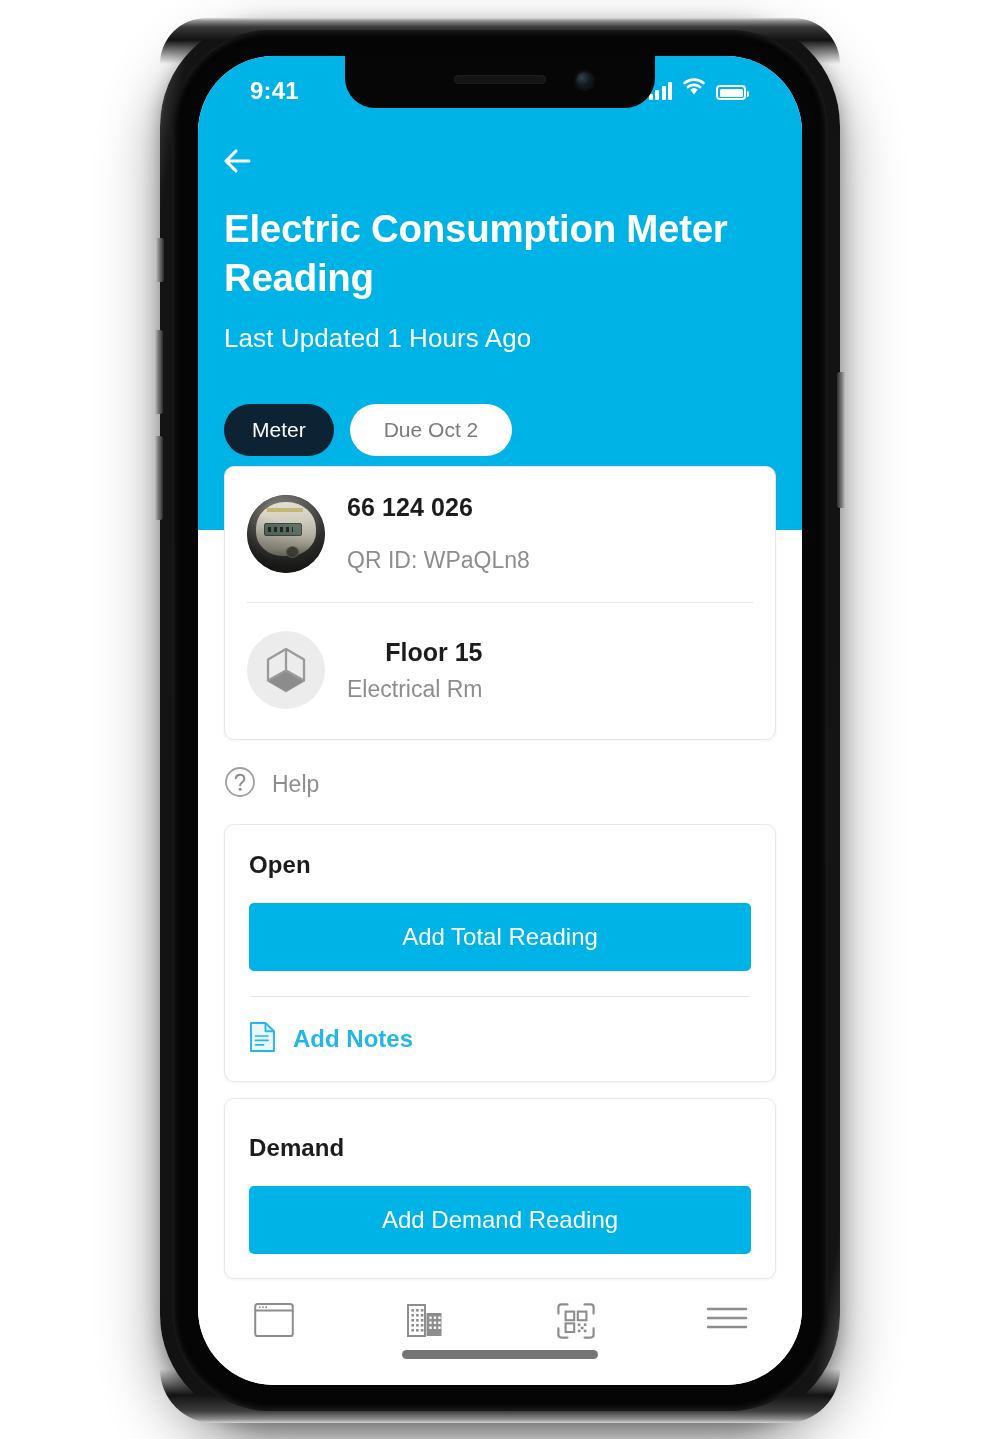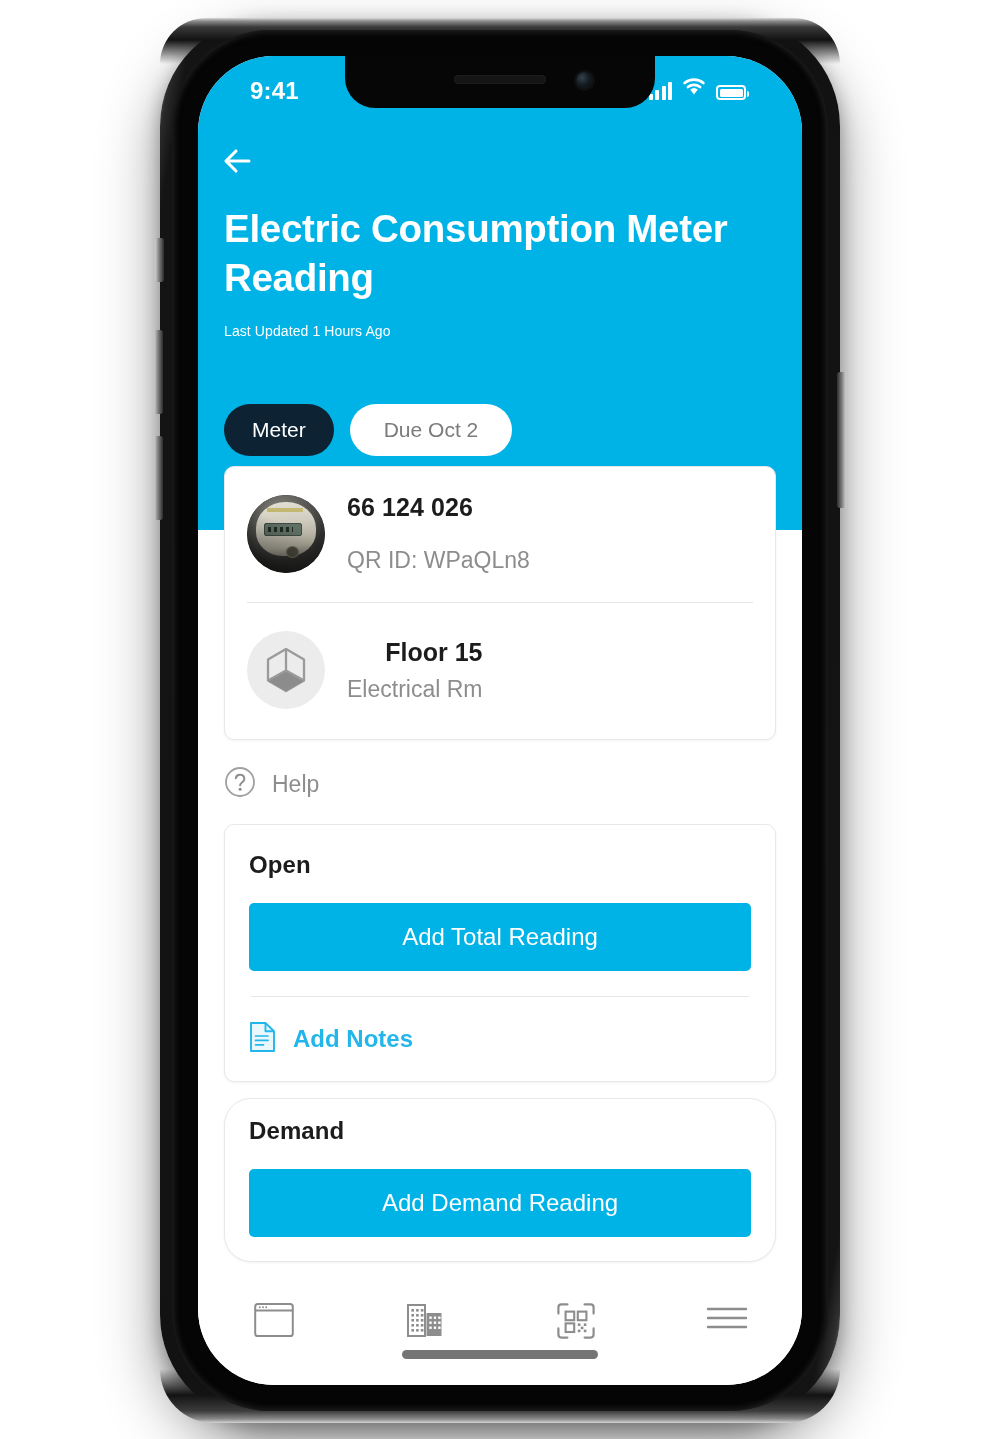--- a/index.html
+++ b/index.html
@@ -205,21 +205,21 @@
   }
   .page-title {
     color: #fff;
     font-size: 38.5px;
     font-weight: 700;
     line-height: 1.28;
     letter-spacing: -0.3px;
   }
   .page-sub {
     color: #fff;
-    font-size: 14px;
+    font-size: 26px;
     font-weight: 400;
     margin-top: 20px;
     letter-spacing: 0.1px;
   }
 
   .pills {
     position: absolute;
     left: 26px;
     top: 348px;
     display: flex;
@@ -380,21 +380,21 @@
     gap: 16px;
     cursor: pointer;
   }
   .help-label {
     font-size: 23px;
     color: #8d8d8d;
   }
 
   
   .card-usage  { top: 768px; padding: 26px 24px 24px 24px; }
-  .card-demand { top: 1042px; padding: 18px 24px 24px 24px; border-radius: 27px; }
+  .card-demand { top: 1042px; padding: 35px 24px 24px 24px; }
 
   .sec-title {
     font-size: 24px;
     font-weight: 700;
     color: #1c1c1c;
     letter-spacing: 0.1px;
   }
   .big-btn {
     margin-top: 24px;
     height: 68px;

